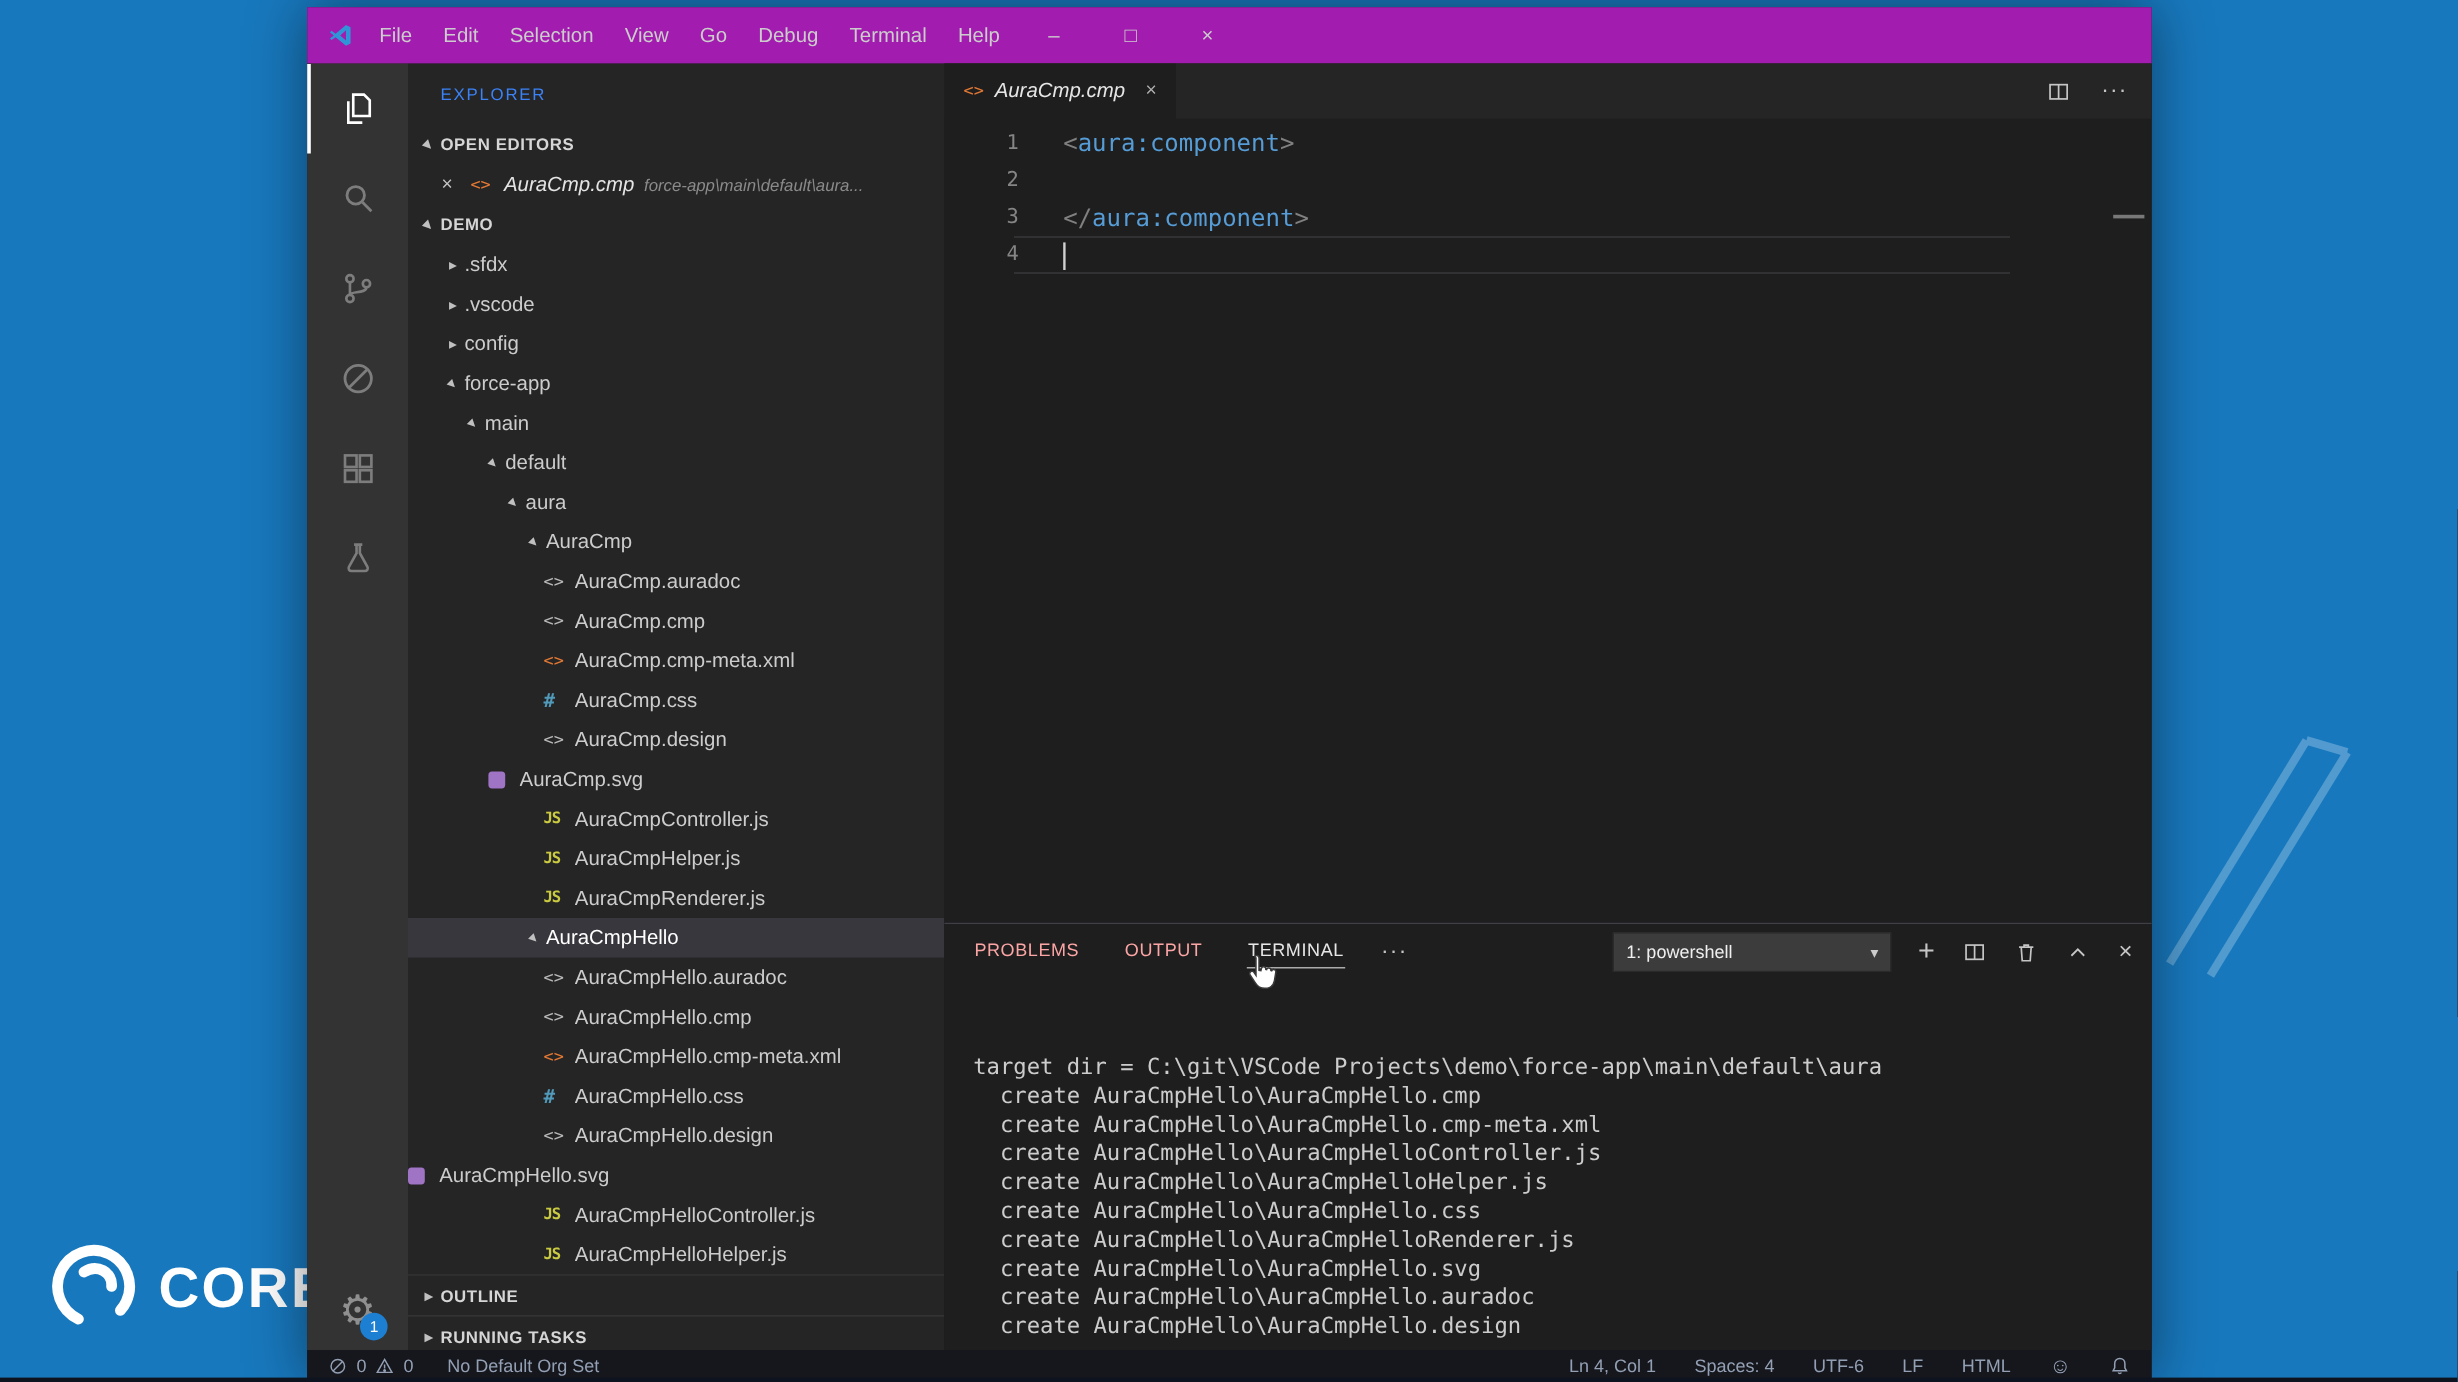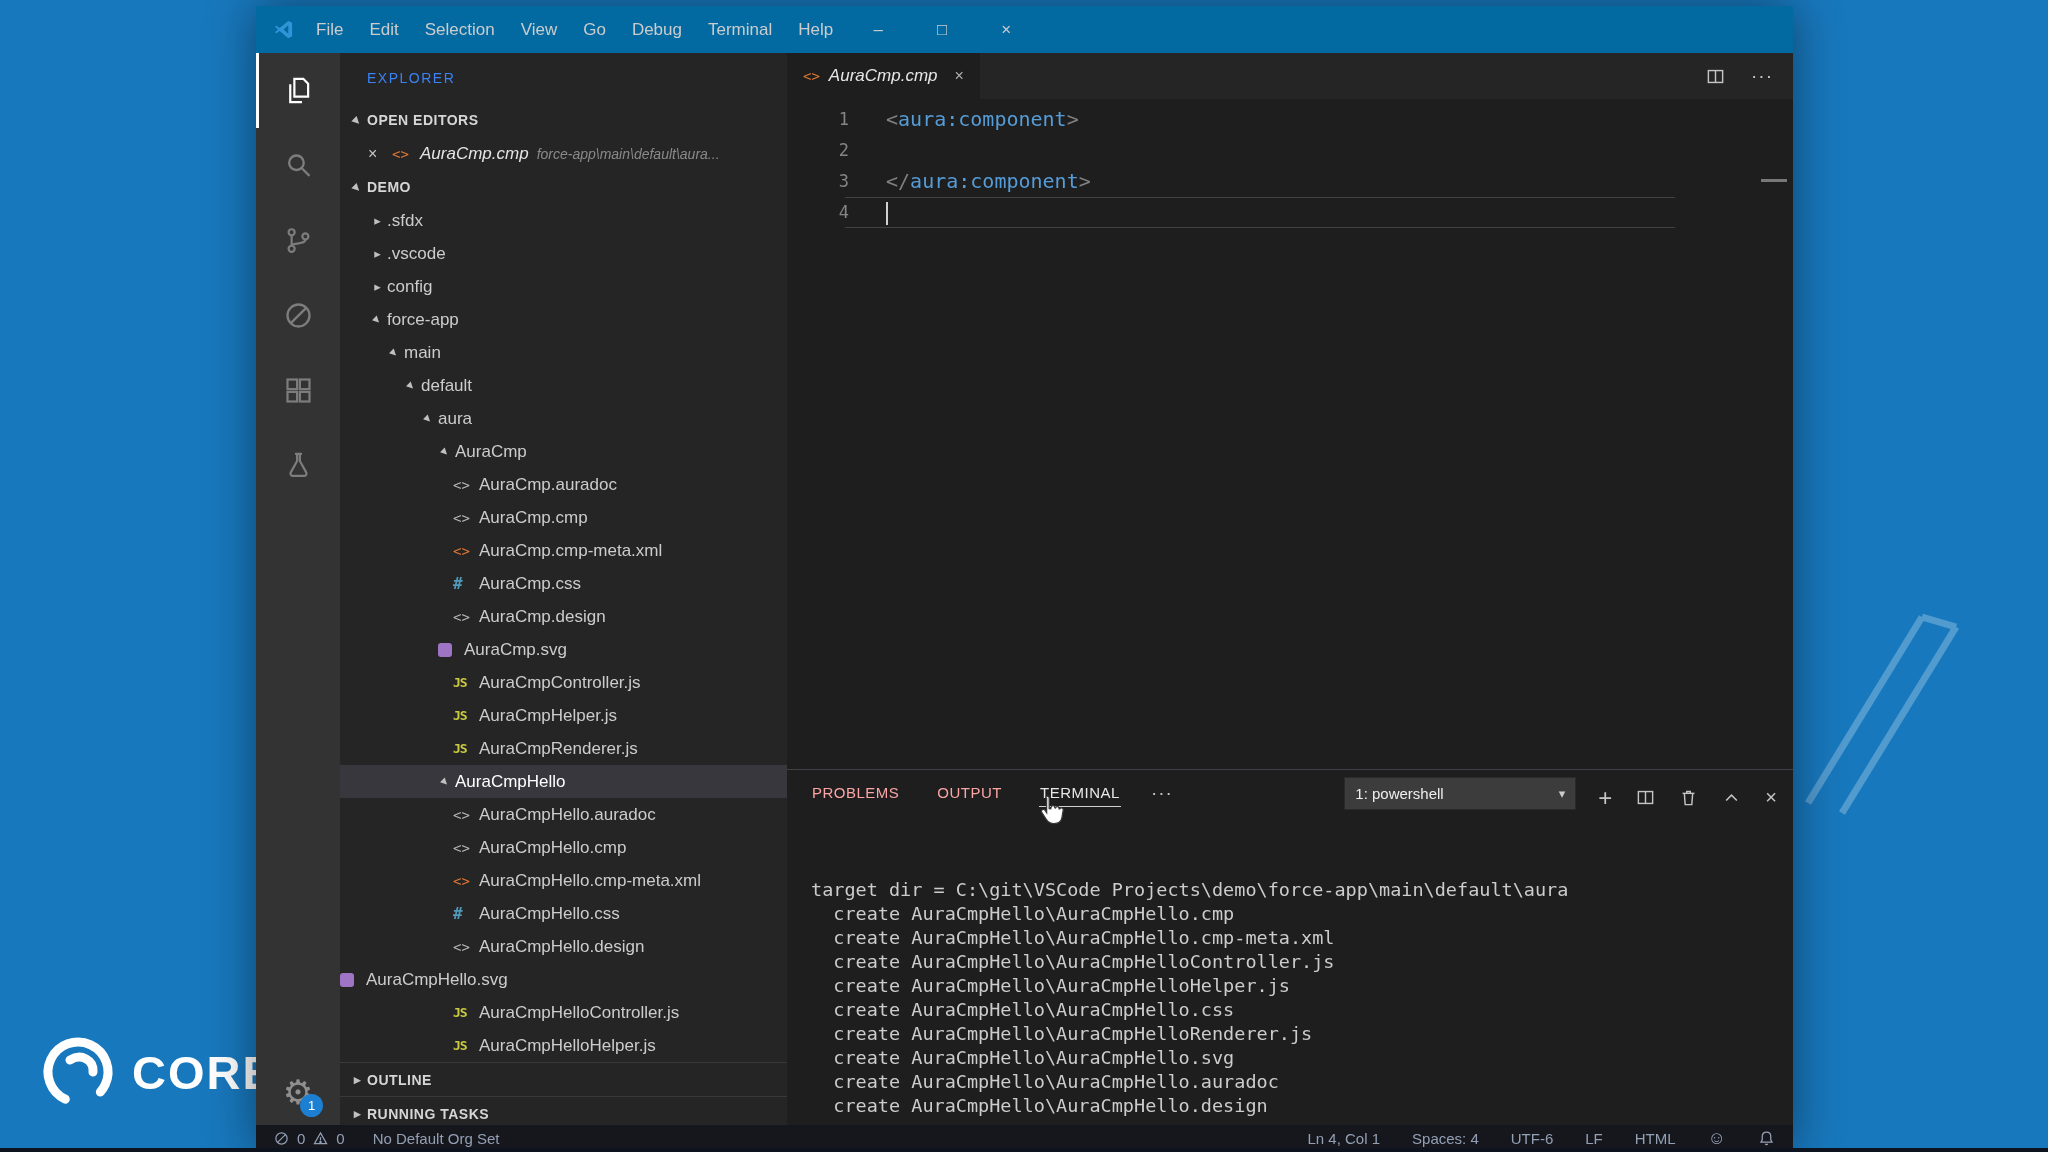--- a/index.html
+++ b/index.html
@@ -18,21 +18,21 @@
   .bottom-strip { position: absolute; left: 0; bottom: 0; width: 100%; height: 4px; background: #0d1420; z-index: 6; }
 
   
   .window {
     position: absolute; left: 256px; top: 6px; width: 1537px; height: 1146px;
     background: #1e1e1e; display: flex; flex-direction: column;
     box-shadow: 0 0 46px rgba(0,0,0,.45); z-index: 2;
   }
 
   
-  .titlebar { flex: 0 0 47px; background: #0369a1; display: flex; align-items: center; color: #cccccc; font-size: 17px; }
+  .titlebar { flex: 0 0 47px; background: #a21caf; display: flex; align-items: center; color: #cccccc; font-size: 17px; }
   .vscode-logo { margin: 0 8px 0 16px; flex: 0 0 auto; }
   .menubar { display: flex; }
   .menu-item { padding: 0 13px; line-height: 47px; }
   .titlebar-title { flex: 1; text-align: center; font-size: 16px; color: #c8c8c8; white-space: nowrap; overflow: hidden; }
   .win-controls { display: flex; flex: 0 0 auto; }
   .win-btn { width: 64px; height: 47px; display: flex; align-items: center; justify-content: center; font-size: 17px; color: #cccccc; }
 
   .main { flex: 1; display: flex; min-height: 0; }
 
   
@@ -86,21 +86,21 @@
   .caret { display: inline-block; width: 2px; height: 23px; background: #d0d0d0; vertical-align: middle; }
   .overview-dash { position: absolute; right: 6px; top: 80px; width: 26px; height: 3px; background: #787878; }
 
   
   .panel { flex: 0 0 356px; border-top: 1px solid #3f3f46; display: flex; flex-direction: column; background: #1e1e1e; min-height: 0; }
   .panel-tabs-row { flex: 0 0 46px; display: flex; align-items: center; padding-left: 24px; }
   .panel-tabs { display: flex; gap: 36px; }
   .ptab { font-size: 15px; letter-spacing: .5px; color: #fca5a5; padding: 5px 1px; }
   .ptab.active { color: #e7e7e7; border-bottom: 1px solid #cfcfcf; }
   .panel-more { margin-left: 30px; }
-  .panel-right { margin-left: auto; display: flex; align-items: flex-end; gap: 22px; padding-right: 16px; }
+  .panel-right { margin-left: auto; display: flex; align-items: center; gap: 22px; padding-right: 16px; }
   .shell-select { width: 232px; height: 33px; background: #3c3c3c; border: 1px solid #2a2a2a; color: #efefef; font-size: 15px; display: flex; align-items: center; justify-content: space-between; padding: 0 10px; }
   .caret-down { color: #cccccc; font-size: 13px; }
   .panel-icons { display: flex; align-items: center; gap: 24px; color: #c5c5c5; }
   .panel-icons svg { width: 19px; height: 19px; }
   .icon-plus { font-size: 24px; line-height: 1; }
   .icon-close-panel { font-size: 20px; }
 
   .terminal { flex: 1; font-family: "DejaVu Sans Mono", monospace; font-size: 18.5px; line-height: 24px; color: #cccccc; padding: 14px 0 0 24px; white-space: pre; overflow: hidden; }
 
   
@@ -270,21 +270,21 @@
             <span class="tree-label">AuraCmp.cmp-meta.xml</span>
           </div>
           <div class="tree-row" style="padding-left: 113px;">
             <span class="ficon ficon-css">#</span>
             <span class="tree-label">AuraCmp.css</span>
           </div>
           <div class="tree-row" style="padding-left: 113px;">
             <span class="ficon ficon-code">&lt;&gt;</span>
             <span class="tree-label">AuraCmp.design</span>
           </div>
-          <div class="tree-row" style="padding-left: 98px;">
+          <div class="tree-row" style="padding-left: 67px;">
             <span class="ficon ficon-svg">
               <span class="svg-chip"></span>
             </span>
             <span class="tree-label">AuraCmp.svg</span>
           </div>
           <div class="tree-row" style="padding-left: 113px;">
             <span class="ficon ficon-js">JS</span>
             <span class="tree-label">AuraCmpController.js</span>
           </div>
           <div class="tree-row" style="padding-left: 113px;">

